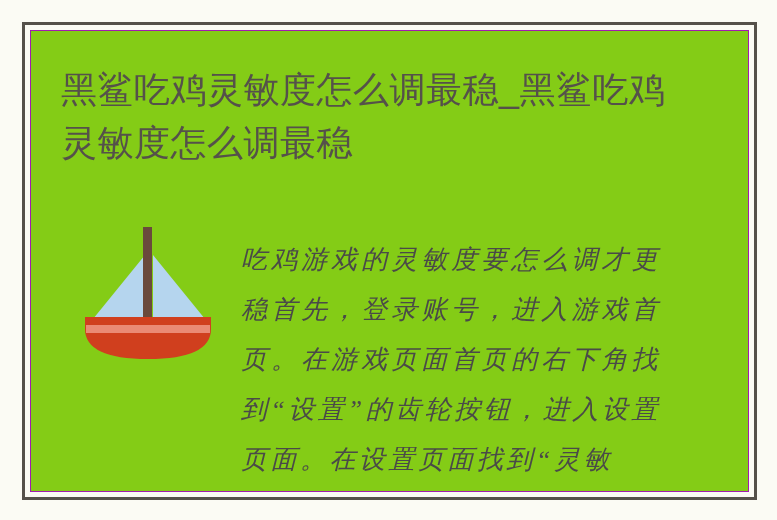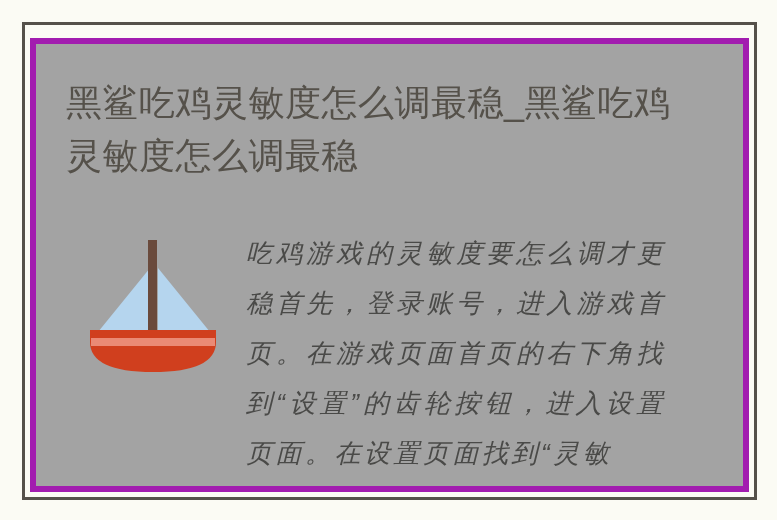--- a/index.html
+++ b/index.html
@@ -25,24 +25,23 @@
     background: #fbfbf4;
   }
 
   #card-inner {
     position: absolute;
     left: 5px;
     top: 5px;
     right: 5px;
     bottom: 5px;
     box-sizing: border-box;
-    border: 6px solid #a21caf;
-    background: #a3a3a3;
+    border: 1px solid #a21caf;
+    background: #84cc16;
     overflow: hidden;
-    margin-top: 8px;
   }
 
   #title {
     position: absolute;
     left: 30px;
     top: 32px;
     width: 630px;
     font-size: 36px;
     line-height: 53px;
     letter-spacing: 0.5px;
@@ -71,29 +70,29 @@
 
   #boat-svg {
     display: block;
     width: 130px;
     height: 140px;
   }
 
   #body-text {
     position: absolute;
     left: 210px;
-    top: 14px;
+    top: 34px;
     width: 420px;
     height: 270px;
     overflow: hidden;
     color: #4a4a48;
     font-size: 26px;
     line-height: 50px;
     letter-spacing: 3.5px;
-    font-family: Liberation Sans, sans-serif;
+    font-family: Liberation Serif, serif;
     font-style: italic;
     font-weight: 400;
     text-align: justify;
     word-break: break-all;
   }
 </style>
 </head>
 <body>
 
 <div id="card">

